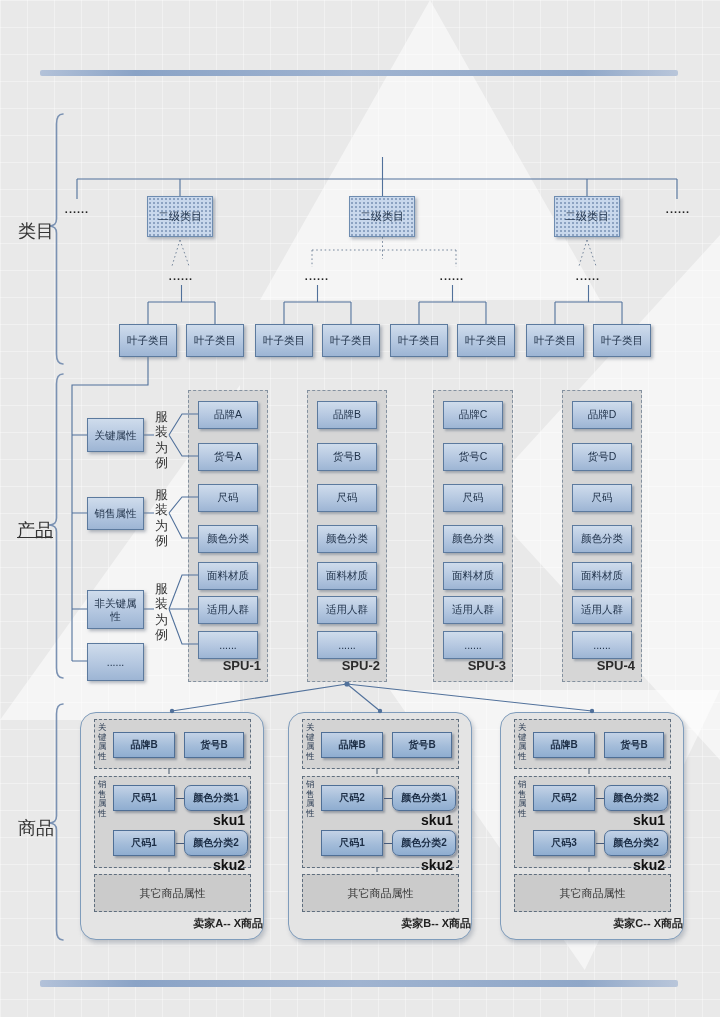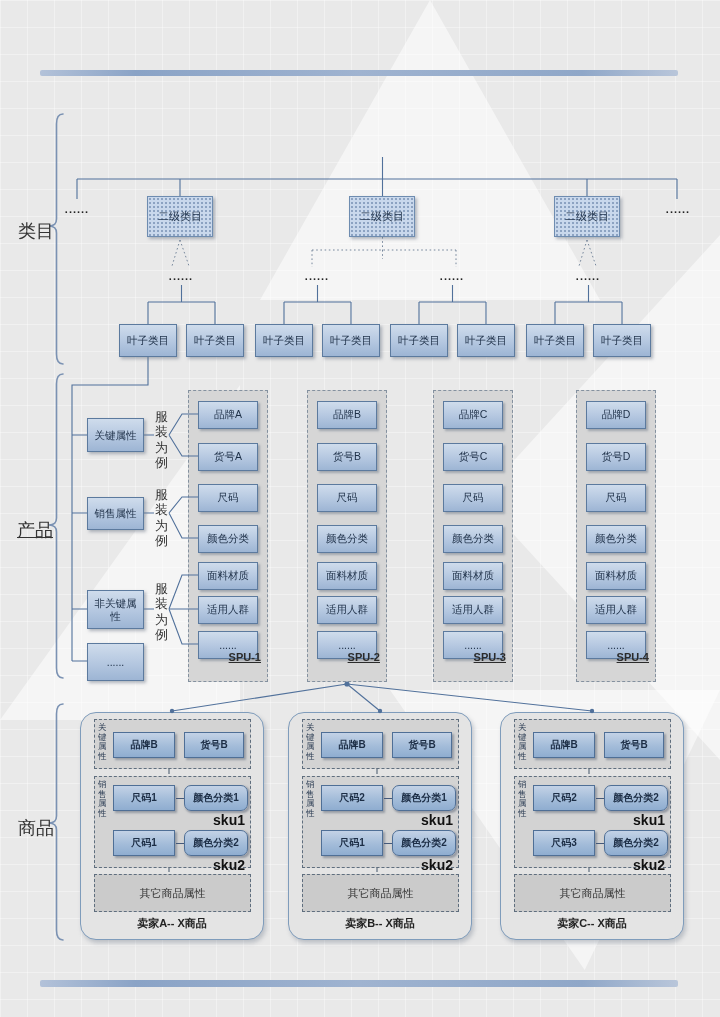--- a/index.html
+++ b/index.html
@@ -26,39 +26,39 @@
   .root{left:342px;top:110px;width:81px;height:47px;font-size:11.5px;}
   .lvl2{top:196px;width:66px;height:41px;font-size:11px;}
   .leaf{top:324px;width:58px;height:33px;font-size:10.5px;}
   .attr{left:87px;width:57px;font-size:10.5px;line-height:1.2;padding:2px;word-break:break-all;}
   .note{position:absolute;left:155px;width:12px;font-size:13px;line-height:1.18;word-break:break-all;color:#333;z-index:3;}
   .spu{position:absolute;top:390px;width:80px;height:292px;box-sizing:border-box;border:1.5px dashed #84919f;background:#d6d6d6;z-index:1;}
   .spu .item{position:absolute;left:9px;width:60px;height:28px;box-sizing:border-box;display:flex;align-items:center;justify-content:center;
     background:linear-gradient(180deg,#cfdcec,#b4c7e0 55%,#9db5d4);border:1px solid #5c7a9e;
     box-shadow:1.5px 1.5px 2px rgba(110,120,135,.5);color:#1d2f47;font-size:10.5px;}
   .i0{top:10px}.i1{top:52px}.i2{top:93px}.i3{top:134px}.i4{top:171px}.i5{top:205px}.i6{top:240px}
-  .spu-label{position:absolute;right:6px;bottom:18px;font-size:11px;font-weight:bold;color:#2b2b2b;text-decoration:underline;}
+  .spu-label{position:absolute;right:6px;bottom:8px;font-size:13px;font-weight:bold;color:#2b2b2b;}
   .seller{position:absolute;top:712px;width:184px;height:228px;box-sizing:border-box;border:1.4px solid #7f9cbb;border-radius:16px;
     background:#e4e4e4;box-shadow:2px 3px 4px rgba(120,130,145,.4);z-index:1;}
   .sec{position:absolute;left:13px;width:157px;box-sizing:border-box;border:1.3px dashed #5f6e7e;background:#d3d3d3;}
   .sec.key{top:6px;height:50px;}
   .sec.sales{top:63px;height:92px;}
   .sec.other{top:161px;height:38px;background:#cbcbcb;display:flex;align-items:center;justify-content:center;font-size:11px;color:#333;}
   .vlabel{position:absolute;left:3px;top:3px;width:10px;font-size:8.5px;line-height:1.12;word-break:break-all;color:#2a3b52;}
   .sbox{position:absolute;box-sizing:border-box;height:26px;display:flex;align-items:center;justify-content:center;
     background:linear-gradient(180deg,#c3d2e6,#a3bcd9 55%,#8fadd0);border:1px solid #4f6f96;
     box-shadow:1.5px 1.5px 2px rgba(100,110,125,.55);font-size:10px;font-weight:bold;color:#1c2d45;}
   .kb1{left:18px;top:12px;width:62px;}.kb2{left:89px;top:12px;width:60px;}
   .r1{top:8px}.r2{top:53px}
   .szbox{left:18px;width:62px;}.clbox{left:89px;width:64px;border-radius:7px;}
   .rowdash{position:absolute;left:81px;width:8px;height:0;border-top:1.3px solid #44597a;}
   .d1{top:21px}.d2{top:66px}
   .skutag{position:absolute;right:5px;font-size:14px;font-weight:bold;color:#111;}
   .t1{top:35px}.t2{top:80px}
-  .sellername{position:absolute;left:0;right:0;bottom:8px;text-align:center;font-size:11px;font-weight:bold;color:#222;}
+  .sellername{position:absolute;left:0;right:0;bottom:8px;text-align:right;font-size:11px;font-weight:bold;color:#222;}
 </style>
 </head>
 <body>
 
 <div class="page">
 
   <div class="wm" style="left:260px;top:0;width:340px;height:300px;clip-path:polygon(50% 0,0 100%,100% 100%);"></div>
   <div class="wm" style="left:480px;top:235px;width:240px;height:525px;clip-path:polygon(0 50%,100% 0,100% 100%);"></div>
   <div class="wm" style="left:0;top:385px;width:240px;height:335px;clip-path:polygon(100% 0,0 100%,100% 100%);"></div>
   <div class="wm" style="left:390px;top:690px;width:330px;height:280px;clip-path:polygon(0 0,100% 0,59% 100%);"></div>
@@ -93,21 +93,21 @@
   <div class="spu" style="left:433px;">
     <div class="item i0">品牌C</div>
     <div class="item i1">货号C</div>
     <div class="item i2">尺码</div>
     <div class="item i3">颜色分类</div>
     <div class="item i4">面料材质</div>
     <div class="item i5">适用人群</div>
     <div class="item i6">......</div>
     <div class="spu-label">SPU-3</div>
   </div>
-  <div class="spu" style="left:562px;margin-left:14px;">
+  <div class="spu" style="left:562px;">
     <div class="item i0">品牌D</div>
     <div class="item i1">货号D</div>
     <div class="item i2">尺码</div>
     <div class="item i3">颜色分类</div>
     <div class="item i4">面料材质</div>
     <div class="item i5">适用人群</div>
     <div class="item i6">......</div>
     <div class="spu-label">SPU-4</div>
   </div>
 

